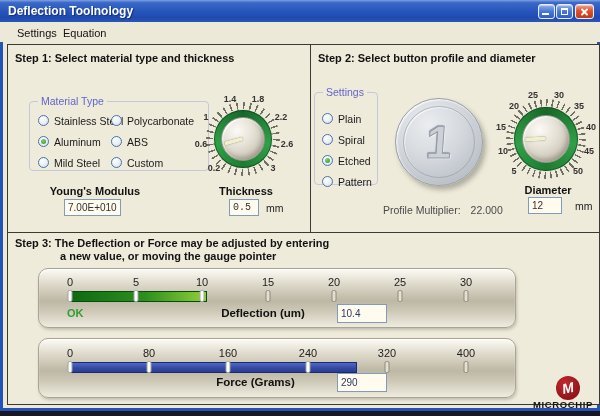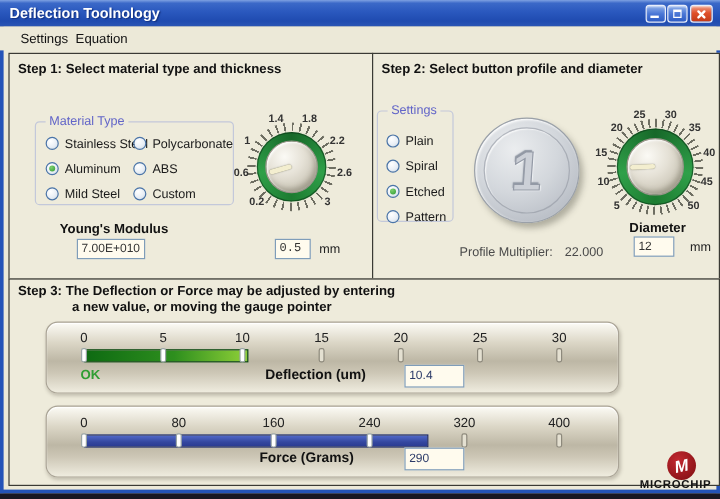--- a/index.html
+++ b/index.html
@@ -129,21 +129,21 @@
   </div>
 
   <div class="menubar">
     <span class="menu-item" style="left:17px">Settings</span>
     <span class="menu-item" style="left:63px">Equation</span>
   </div>
 
   <div class="panel" id="p1"></div>
   <div class="step-head" style="left:12px;top:52px">Step 1: Select material type and thickness</div>
 
-  <div class="groupbox" style="left:26px;top:101px;width:166px;height:70px">
+  <div class="groupbox" style="left:26px;top:101px;width:180px;height:70px">
     <span class="grouplabel">Material Type</span>
     <div class="radio-row" style="left:8px;top:9px">
       <span class="rb"></span><span class="radio-label">Stainless Steel</span>
     </div>
     <div class="radio-row" style="left:8px;top:30px">
       <span class="rb sel"></span><span class="radio-label">Aluminum</span>
     </div>
     <div class="radio-row" style="left:8px;top:51px">
       <span class="rb"></span><span class="radio-label">Mild Steel</span>
     </div>
@@ -166,20 +166,21 @@
   <span class="knob-num" style="left:198px;top:144px">0.6</span>
   <span class="knob-num" style="left:203px;top:117px">1</span>
   <span class="knob-num" style="left:227px;top:99px">1.4</span>
   <span class="knob-num" style="left:255px;top:99px">1.8</span>
   <span class="knob-num" style="left:278px;top:117px">2.2</span>
   <span class="knob-num" style="left:284px;top:144px">2.6</span>
   <span class="knob-num" style="left:270px;top:168px">3</span>
 
   <div class="field-label" style="left:36px;top:185px;width:112px">Young's Modulus</div>
   <input class="tbox" style="left: 61px; top: 199px; width: 57px; height: 17px;" value="7.00E+010">
+  <div class="field-label" style="left:201px;top:185px;width:84px">Thickness</div>
   <input class="tbox" style="left: 226px; top: 199px; width: 30px; height: 17px; font-family: Liberation Mono, monospace;" value="0.5">
   <span class="unit" style="left:263px;top:202px">mm</span>
 
   <div class="panel" id="p2"></div>
   <div class="step-head" style="left:315px;top:52px">Step 2: Select button profile and diameter</div>
 
   <div class="groupbox" style="left:311px;top:92px;width:64px;height:93px">
     <span class="grouplabel">Settings</span>
     <div class="radio-row" style="left:7px;top:16px">
       <span class="rb"></span><span class="radio-label">Plain</span>

